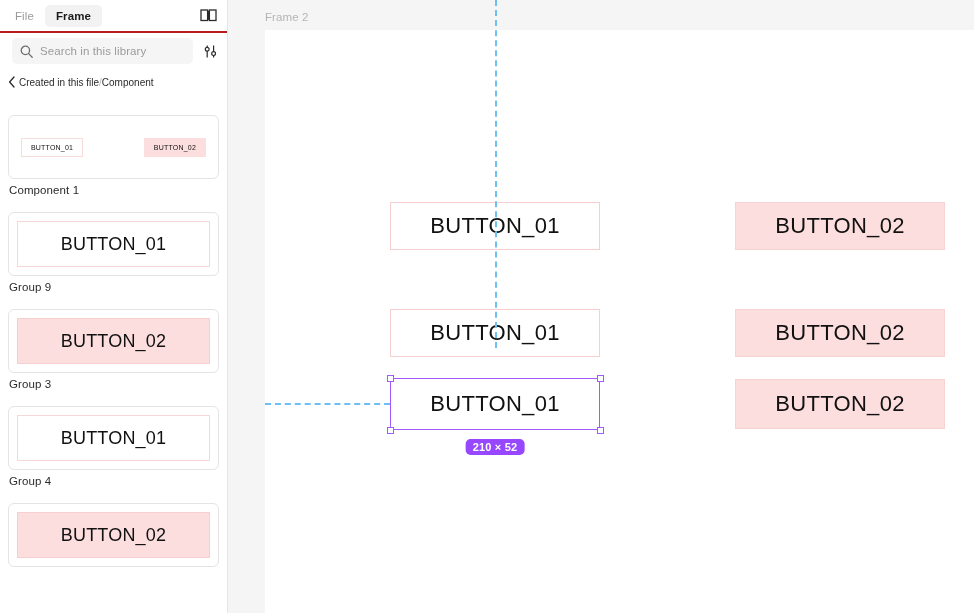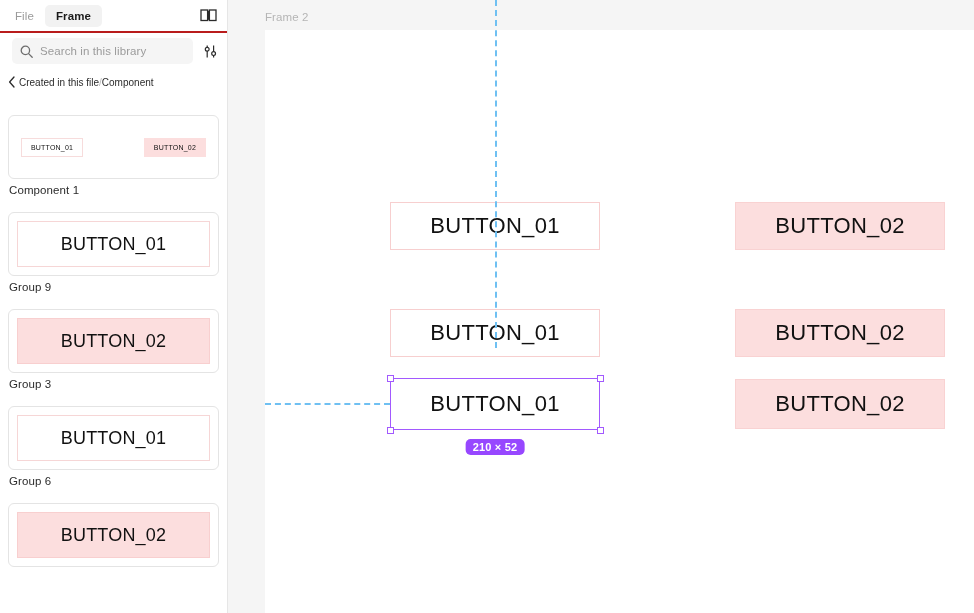--- a/index.html
+++ b/index.html
@@ -273,21 +273,21 @@
         <div class="asset-card">
           <div class="big-btn v2">BUTTON_02</div>
         </div>
         <div class="asset-label">Group 3</div>
       </div>
 
       <div class="asset-item">
         <div class="asset-card">
           <div class="big-btn v1">BUTTON_01</div>
         </div>
-        <div class="asset-label">Group 6</div>
+        <div class="asset-label">Group 4</div>
       </div>
 
       <div class="asset-item">
         <div class="asset-card">
           <div class="big-btn v2">BUTTON_02</div>
         </div>
       </div>
 
     </div>
   </div>

